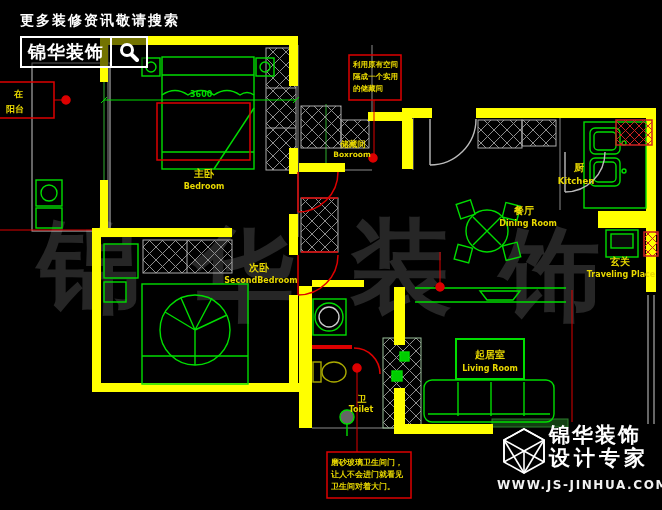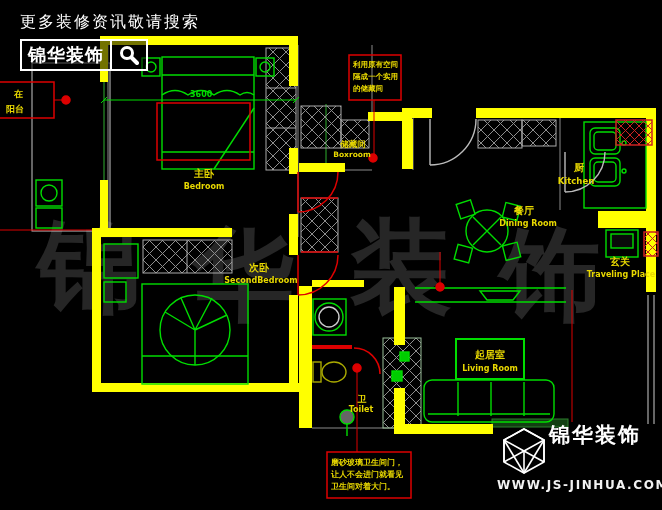--- a/index.html
+++ b/index.html
@@ -1,21 +1,21 @@
 <!DOCTYPE html>
 <html><head>
 <meta charset="utf-8">
 <style>
   html,body{margin:0;padding:0;background:#000;}
   .stage{position:relative;width:662px;height:510px;background:#000;overflow:hidden;
          font-family:"DejaVu Sans","Liberation Sans",sans-serif;}
   .plan{position:absolute;left:0;top:0;}
   svg text{font-family:"DejaVu Sans","Liberation Sans",sans-serif;font-weight:bold;}
   .hdr{position:absolute;left:20px;top:12px;color:#fff;}
-  .hdr .tagline{font-size:16px;font-weight:normal;letter-spacing:2px;white-space:nowrap;}
+  .hdr .tagline{font-size:14px;font-weight:bold;letter-spacing:2px;white-space:nowrap;}
   .searchbox{margin-top:6px;width:124px;height:28px;border:2px solid #fff;display:flex;align-items:stretch;background:rgba(0,0,0,.55);}
   .searchbox .brand{flex:1;display:flex;align-items:center;justify-content:center;
         font-size:18px;font-weight:bold;letter-spacing:1px;white-space:nowrap;}
   .searchbox .iconcell{width:34px;border-left:2px solid #fff;display:flex;align-items:center;justify-content:center;}
   .ftr{position:absolute;left:497px;top:424px;width:160px;color:#fff;}
   .ftr .row{display:flex;align-items:flex-start;}
   .cube{margin:4px 4px 0 6px;}
   .brandblock{line-height:23px;font-weight:bold;}
   .brandblock .b1{font-size:21px;letter-spacing:2px;white-space:nowrap;}
   .brandblock .b2{font-size:21px;letter-spacing:4px;white-space:nowrap;}
@@ -303,18 +303,19 @@
         <line x1="1" y1="12" x2="1" y2="34"></line>
         <line x1="41" y1="12" x2="41" y2="34"></line>
         <line x1="1" y1="12" x2="21" y2="45"></line>
         <line x1="41" y1="12" x2="21" y2="45"></line>
         <line x1="1" y1="34" x2="21" y2="23"></line>
         <line x1="41" y1="34" x2="21" y2="23"></line>
       </g>
     </svg>
     <div class="brandblock">
       <div class="b1">锦华装饰</div>
+      <div class="b2">设计专家</div>
     </div>
   </div>
   <div class="site">WWW.JS-JINHUA.COM</div>
 </div>
 
 </div>
 
 </body></html>

